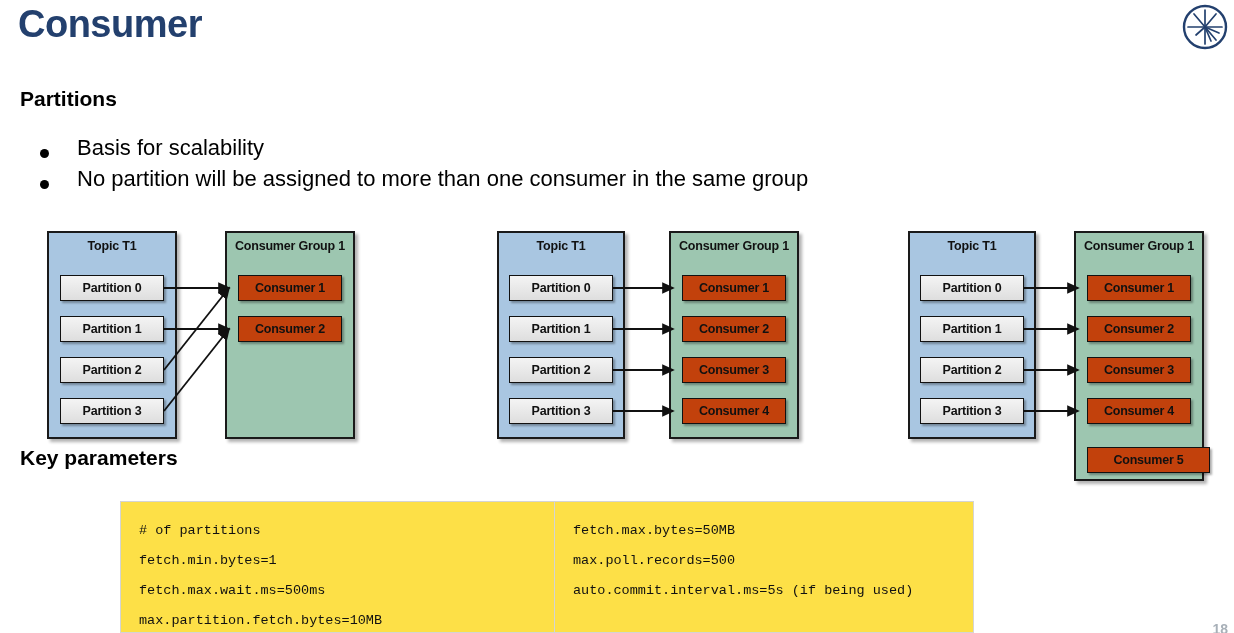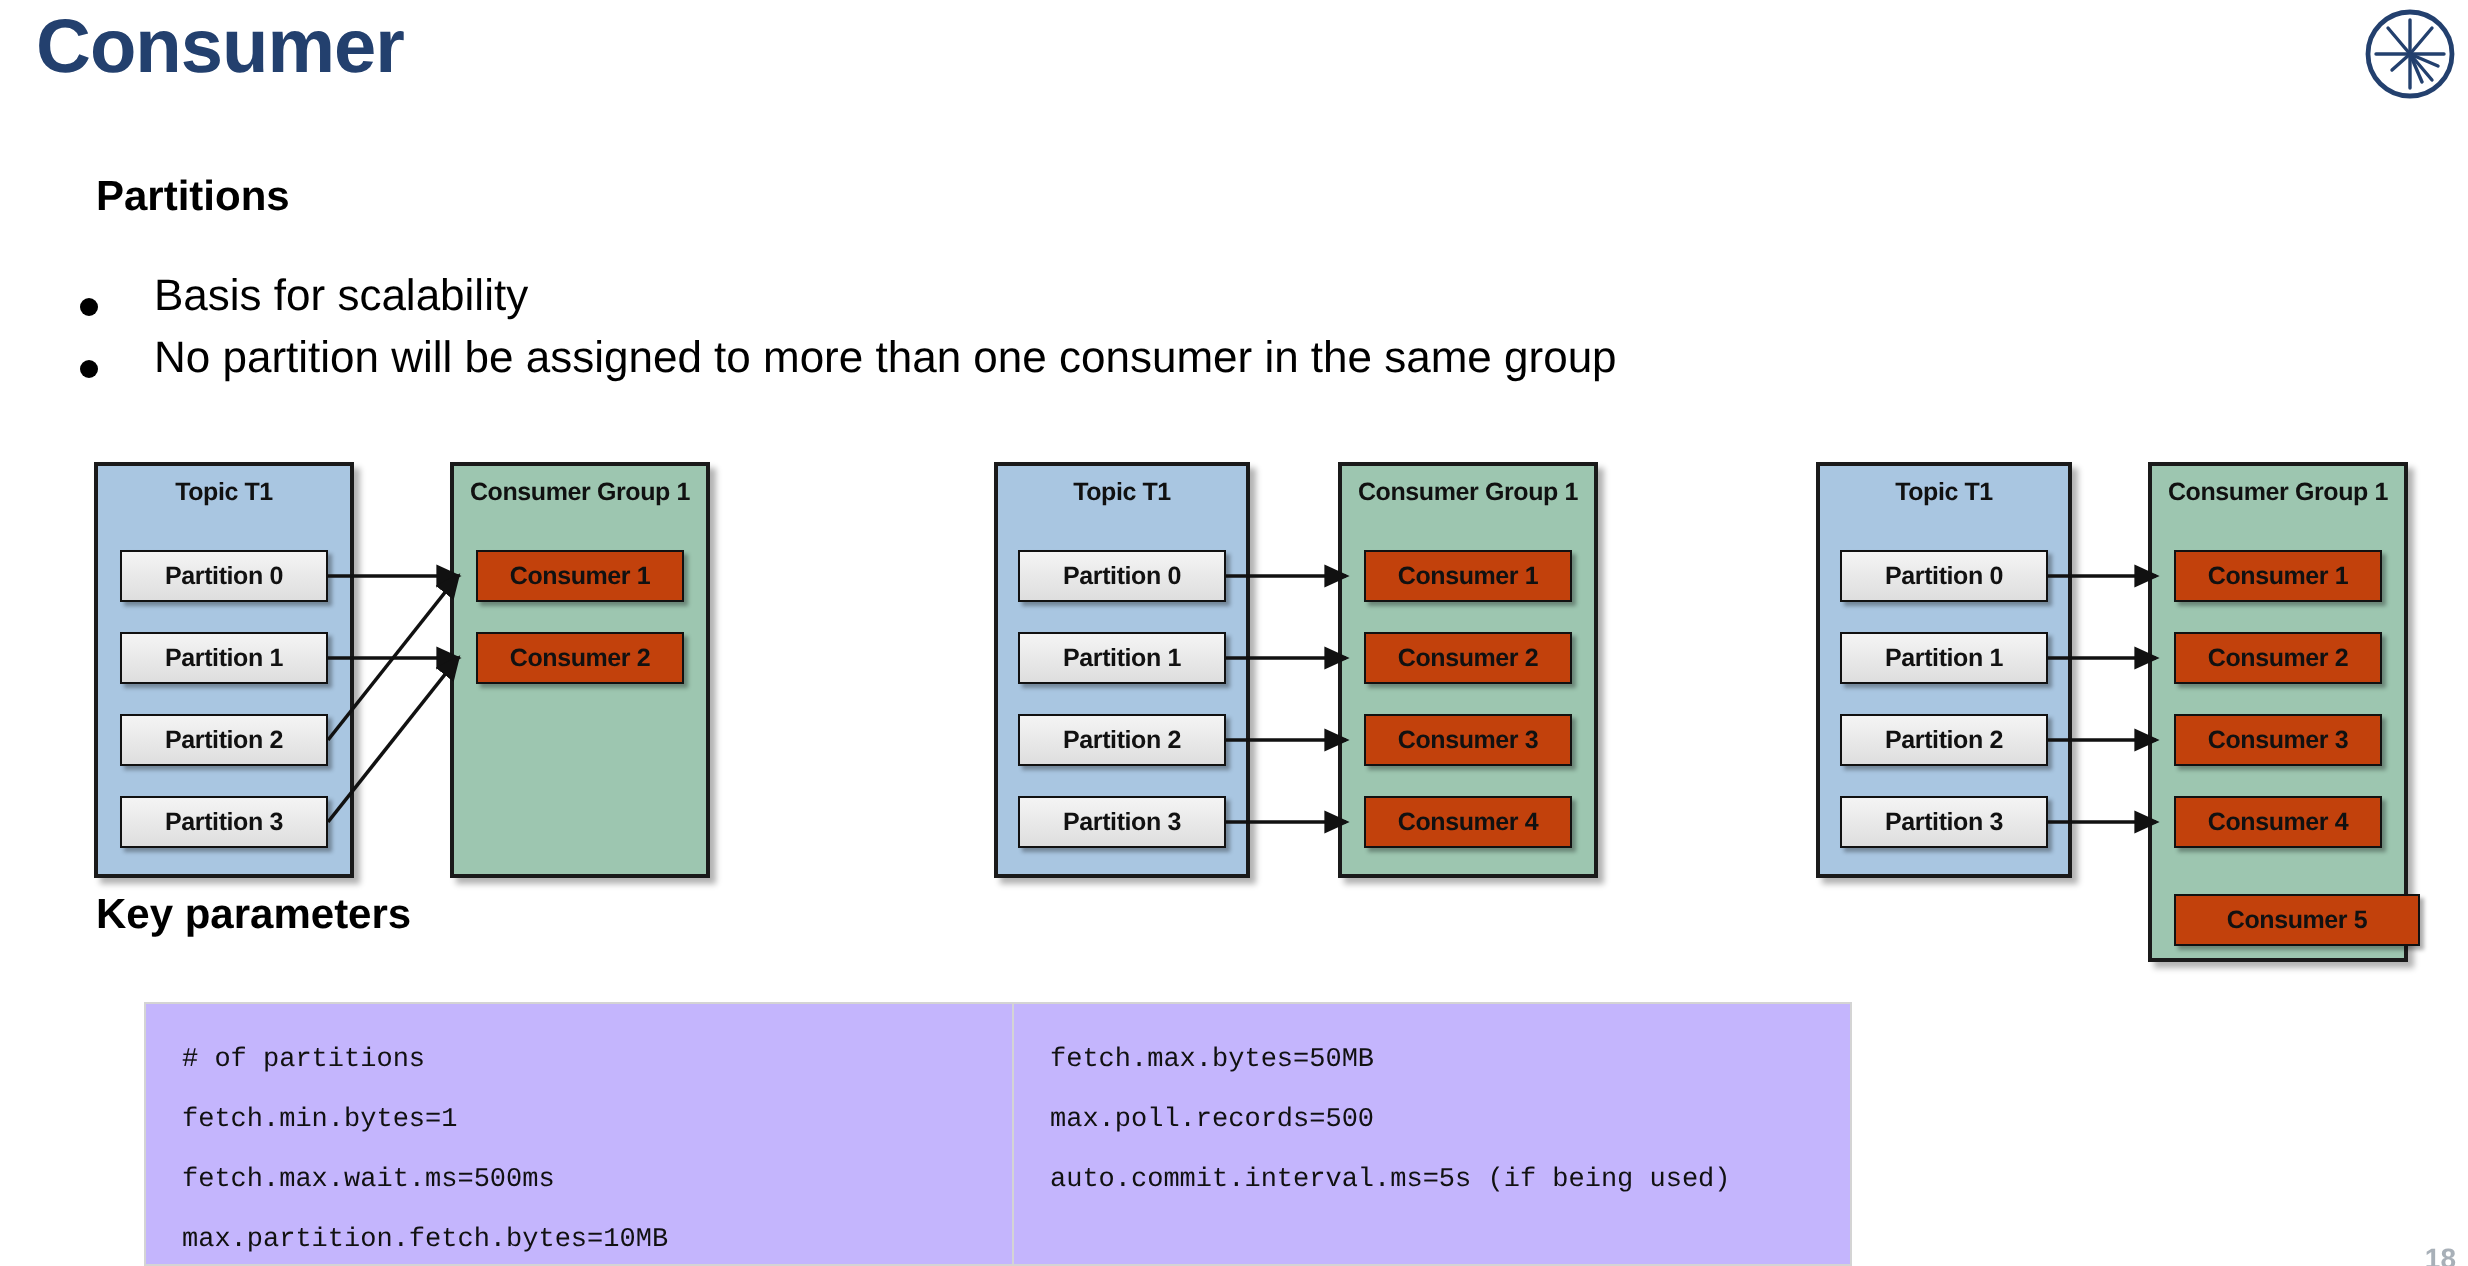--- a/index.html
+++ b/index.html
@@ -38,21 +38,20 @@
   }
 
   
   .section-heading {
     position: absolute;
     left: 20px;
     font-size: 21px;
     font-weight: bold;
     color: #000;
     white-space: nowrap;
-    margin-left: 28px;
   }
   #heading-partitions { top: 87px; }
   #heading-keyparams  { top: 446px; }
 
   
   #bullet-list {
     position: absolute;
     left: 40px;
     top: 132px;
     width: 1000px;
@@ -129,29 +128,30 @@
   .link-layer {
     position: absolute;
     left: 0; top: 0;
     overflow: visible;
     pointer-events: none;
   }
 
   
   .code-box {
     position: absolute;
-    background: #c4b5fd;
+    background: #fde047;
     border: 1px solid #d4d4d4;
     box-sizing: border-box;
     padding: 14px 0 0 18px;
     font-family: "Liberation Mono", monospace;
     font-size: 13.5px;
     line-height: 30px;
     color: #111;
     overflow: hidden;
+    margin-left: 48px;
   }
   #code-box-left  { left: 72px;  top: 501px; width: 438px; height: 132px; }
   #code-box-right { left: 506px; top: 501px; width: 420px; height: 132px; }
   .code-line { white-space: pre; }
 
   
   #page-number {
     position: absolute;
     right: 6px;
     bottom: -4px;

